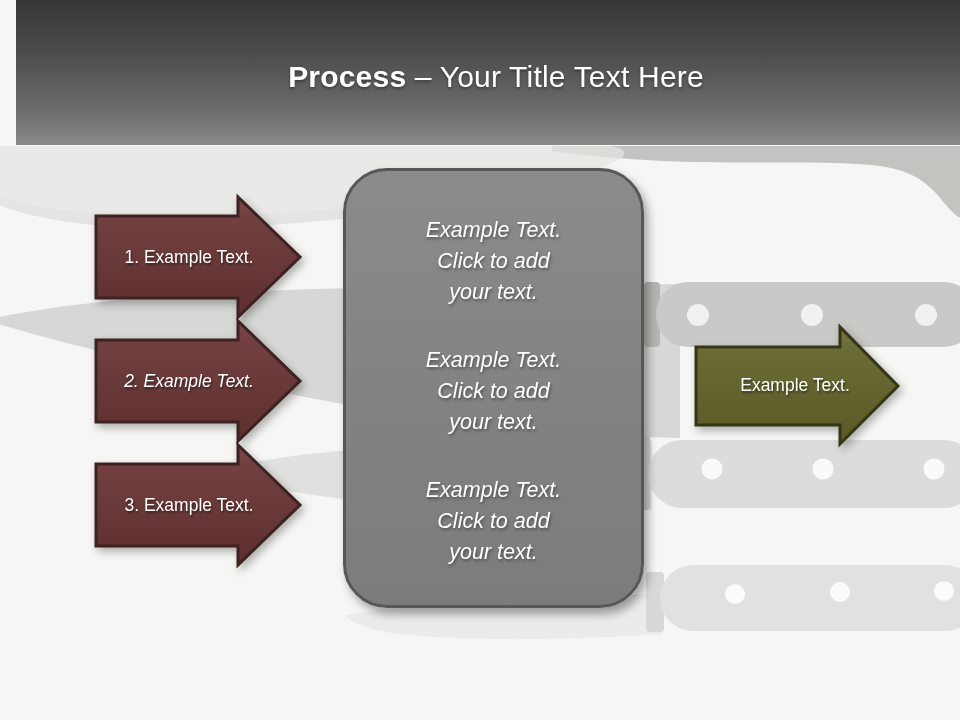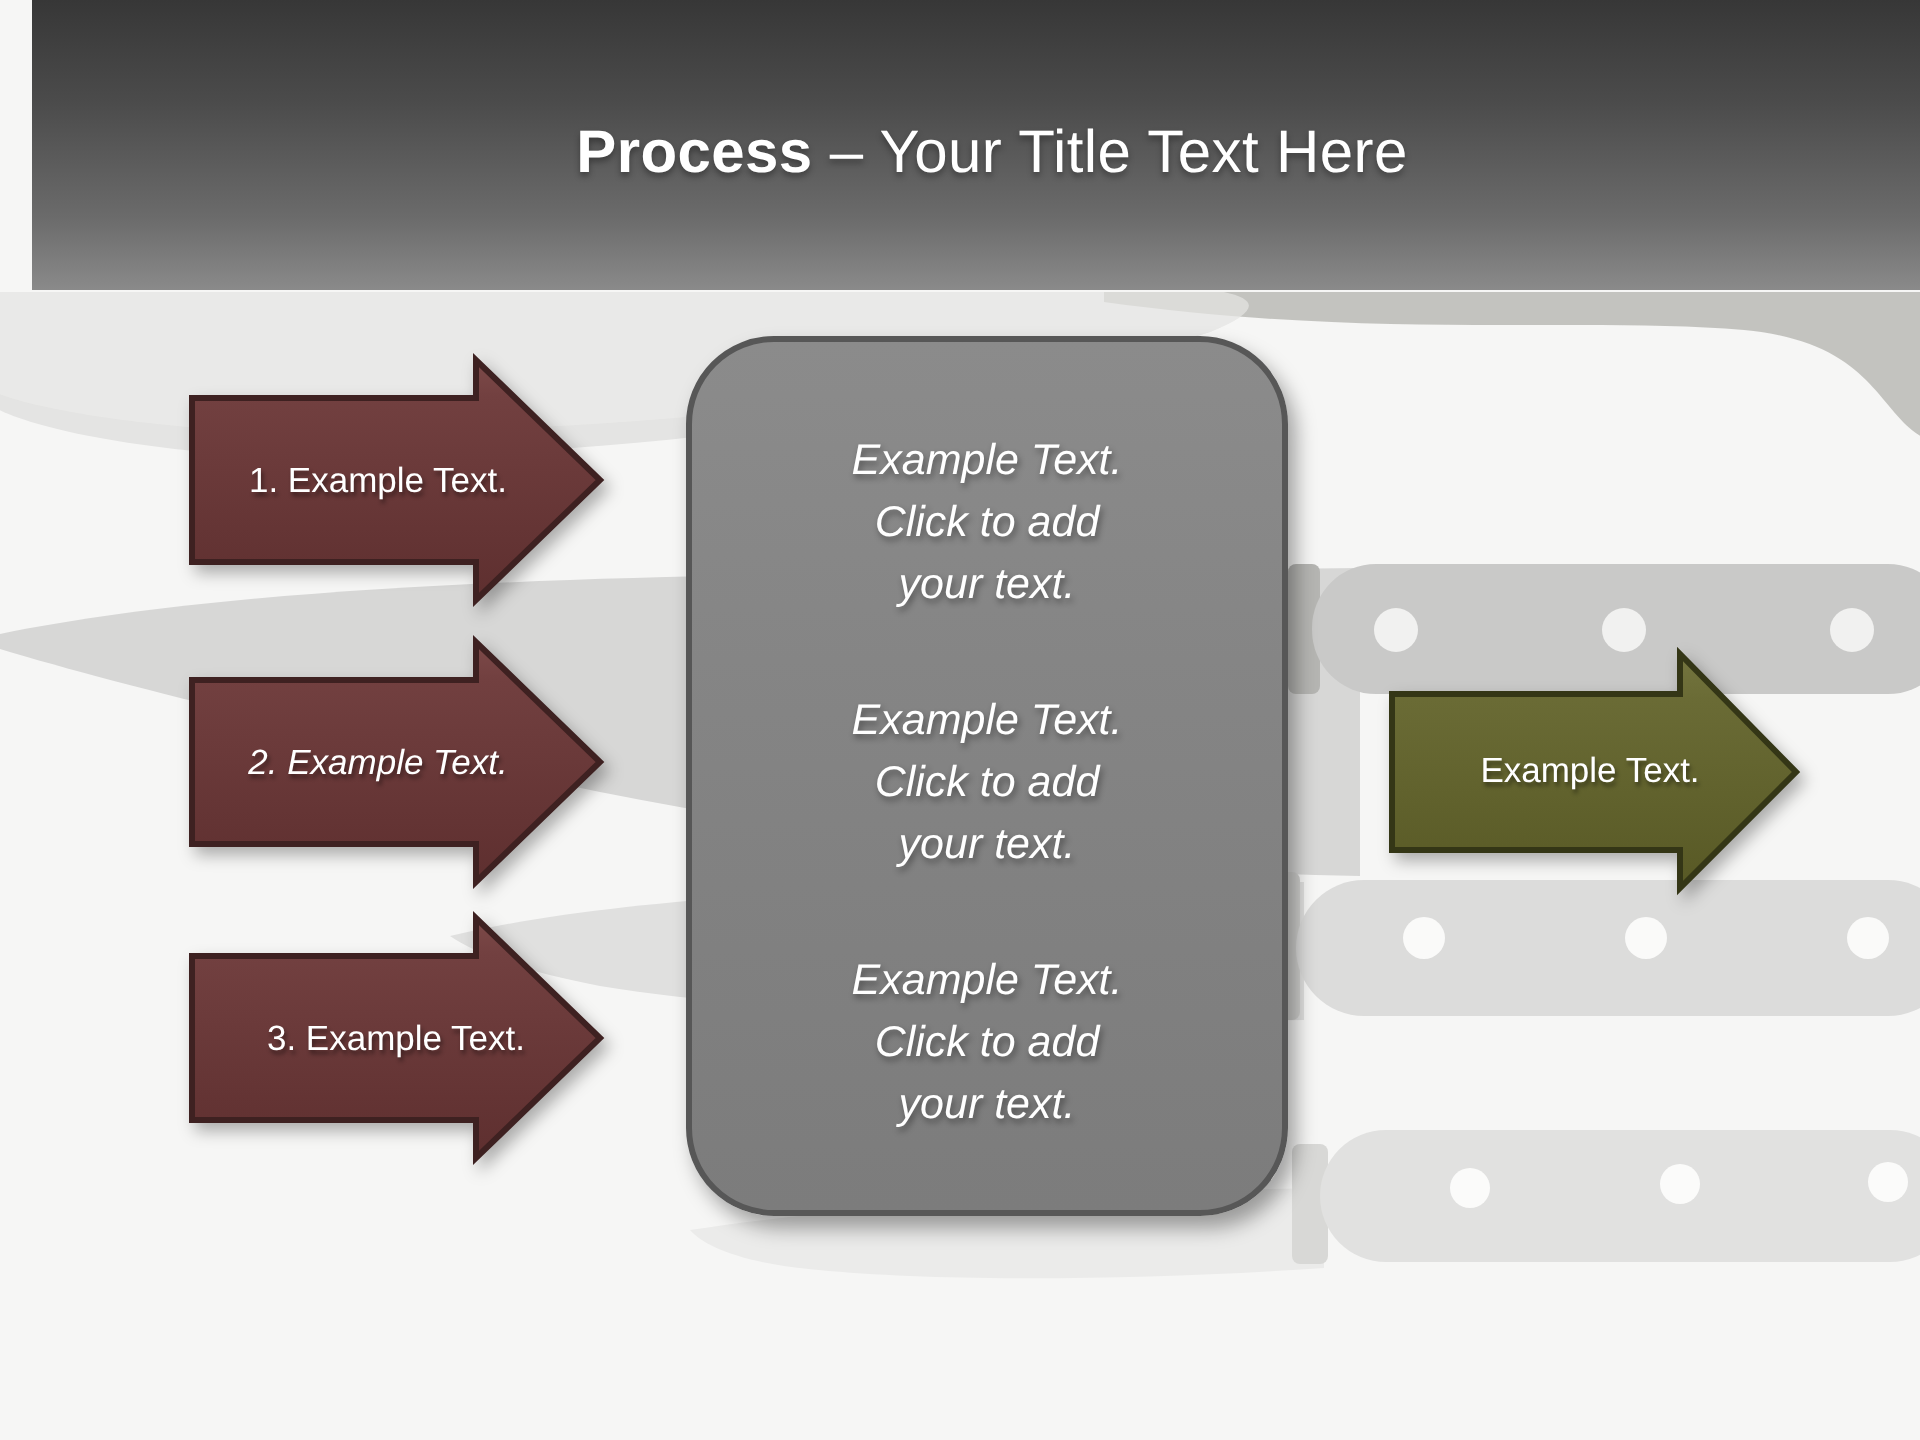--- a/index.html
+++ b/index.html
@@ -23,23 +23,23 @@
   .bg{position:absolute;left:0;top:0;width:960px;height:720px;}
   
   .arrow{position:absolute;display:flex;align-items:center;}
   .arrow svg{position:absolute;left:0;top:0;overflow:visible;
     filter:drop-shadow(3px 4px 4px rgba(0,0,0,.30));}
   .arrow .lbl{
     position:relative;z-index:2;display:block;width:190px;text-align:center;
     color:#ffffff;font-size:17.5px;
     text-shadow:1px 2px 2px rgba(0,0,0,.45);
   }
-  .a1{left:94px;top:178px;width:208px;height:124px;}
+  .a1{left:94px;top:195px;width:208px;height:124px;}
   .a2{left:94px;top:319px;width:208px;height:124px;font-style:italic;}
-  .a3{left:94px;top:457px;width:208px;height:124px;justify-content:center;}
+  .a3{left:94px;top:443px;width:208px;height:124px;}
   .ag{left:694px;top:325px;width:208px;height:121px;}
   .ag .lbl{margin-left:6px;}
   
   .cbox{
     position:absolute;left:343px;top:168px;width:301px;height:440px;
     box-sizing:border-box;border:3px solid #575757;border-radius:44px;
     background:linear-gradient(180deg,#8b8b8b 0%,#828282 55%,#7c7c7c 100%);
     box-shadow:4px 6px 10px rgba(0,0,0,.35);
     display:flex;flex-direction:column;align-items:center;
     padding-top:44px;gap:37px;

